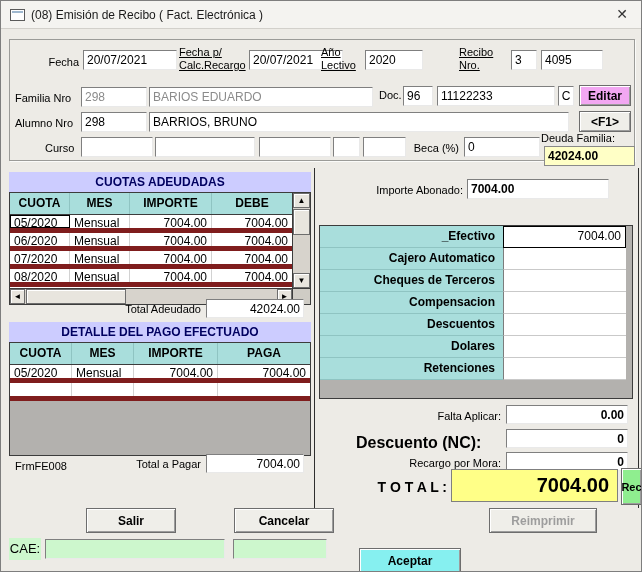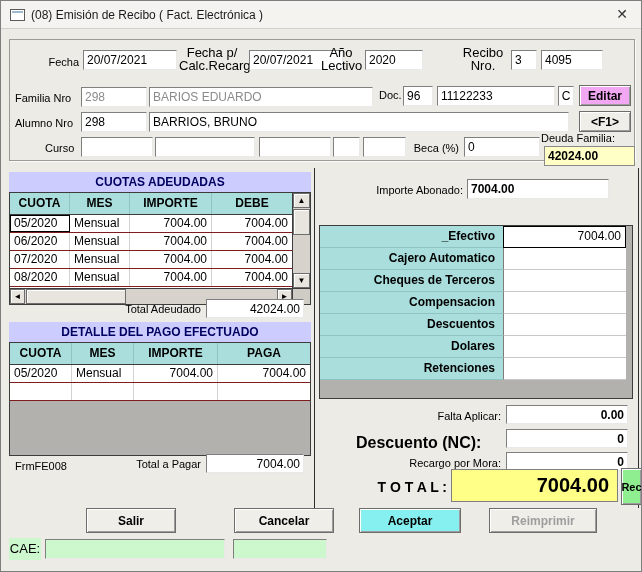--- a/index.html
+++ b/index.html
@@ -1,20 +1,20 @@
 <!DOCTYPE html>
 <html><head>
 <meta charset="utf-8">
 <style>
   html,body{margin:0;padding:0;background:#c8c8c8;font-family:"Liberation Sans",sans-serif;}
   *{box-sizing:border-box;}
   .window{position:relative;width:642px;height:572px;background:#edebe6;border:1px solid #7e7e7e;overflow:hidden;}
   .abs{position:absolute;}
   .lbl{font-size:11px;color:#000;white-space:nowrap;}
-  .lbl2{font-size:13px;color:#000;line-height:13px;text-align:center;white-space:nowrap;}
+  .lbl2{font-size:11px;color:#000;line-height:13px;text-align:left;white-space:nowrap;text-decoration:underline;}
   .bold{font-weight:bold;}
   .tr{text-align:right;}
 
   
   .titlebar{position:absolute;left:0;top:0;width:100%;height:28px;background:#f4f3f0;border-bottom:1px solid #d2d0cb;}
   .title-text{position:absolute;left:30px;top:0;line-height:28px;font-size:12px;color:#1a1a1a;}
   .form-icon{position:absolute;left:9px;top:8px;width:15px;height:12px;border:1px solid #5a5a5a;background:#fff;}
   .form-icon::before{content:"";position:absolute;left:1px;top:1px;right:1px;height:2px;background:#9fb8cf;}
   .close-btn{position:absolute;right:8px;top:2px;width:22px;height:22px;font-size:14px;color:#333;text-align:center;line-height:22px;cursor:default;}
 
@@ -24,32 +24,32 @@
   
   input.field{position:absolute;height:20px;background:#fff;border:1px solid;border-color:#7f7f7f #e9e9e9 #e9e9e9 #7f7f7f;padding:1px 3px;font-family:"Liberation Sans",sans-serif;font-size:12px;color:#000;outline:none;}
   input.dis{color:#8b8b8b;}
   input.fr{text-align:right;}
   input.fb{font-weight:bold;}
   .cbox{position:absolute;background:#fff;border:1px solid;border-color:#7f7f7f #e9e9e9 #e9e9e9 #7f7f7f;font-size:12px;text-align:center;line-height:18px;}
 
   
   .btn{position:absolute;background:#efeee9;border:1px solid #6d6d6d;box-shadow:inset 1px 1px 0 #ffffff,inset -1px -1px 0 #9c9c9c;font-size:12px;font-weight:bold;color:#000;text-align:center;cursor:default;display:flex;align-items:center;justify-content:center;font-family:"Liberation Sans",sans-serif;}
   .btn.pink{background:#f2a7f2;}
-  .btn.cyan{background:#86f0f0;}
+  .btn.cyan{background:#86f0f0;margin-top:40px;}
   .btn.green{background:#8fee8f;font-size:11px;}
   .btn.disabled{color:#9d9d9d;}
 
   
   .lavhdr{position:absolute;height:20px;background:#ccccff;color:#000060;font-weight:bold;font-size:12px;text-align:center;line-height:20px;}
 
   
   .grid{position:absolute;background:#fff;border:1px solid #3c3c3c;}
   .ghead{display:flex;height:22px;background:#a9dedc;border-bottom:1px solid #3c3c3c;}
   .gh{font-size:12px;font-weight:bold;text-align:center;line-height:21px;border-right:1px solid #8fc4c2;}
-  .grow{display:flex;height:18px;border-bottom:1px solid #7f1d1d;background:#fff;}
+  .grow{display:flex;height:18px;border-bottom:5px solid #7f1d1d;background:#fff;}
   .gc{font-size:12px;line-height:17px;padding:0 4px;border-right:1px solid #d2d2d2;white-space:nowrap;overflow:hidden;}
   .cell-focus{outline:1px solid #000;outline-offset:-1px;}
   .gray-fill{position:absolute;left:0;right:0;bottom:0;background:#b3b1ae;}
 
   
   .vsb{position:absolute;right:0;top:0;bottom:16px;width:18px;background:#d7d3cc;border-left:1px solid #3c3c3c;}
   .hsb{position:absolute;left:0;right:18px;bottom:0;height:16px;background:#d7d3cc;border-top:1px solid #3c3c3c;}
   .sb-btn{position:absolute;background:#e8e5de;border:1px solid #6d6d6d;box-shadow:inset 1px 1px 0 #fff;font-size:8px;color:#000;display:flex;align-items:center;justify-content:center;}
   .sb-thumb{position:absolute;background:#e8e5de;border:1px solid #6d6d6d;box-shadow:inset 1px 1px 0 #fff;}
   .sb-corner{position:absolute;right:0;bottom:0;width:18px;height:16px;background:#cfccc5;border-left:1px solid #3c3c3c;border-top:1px solid #3c3c3c;}

